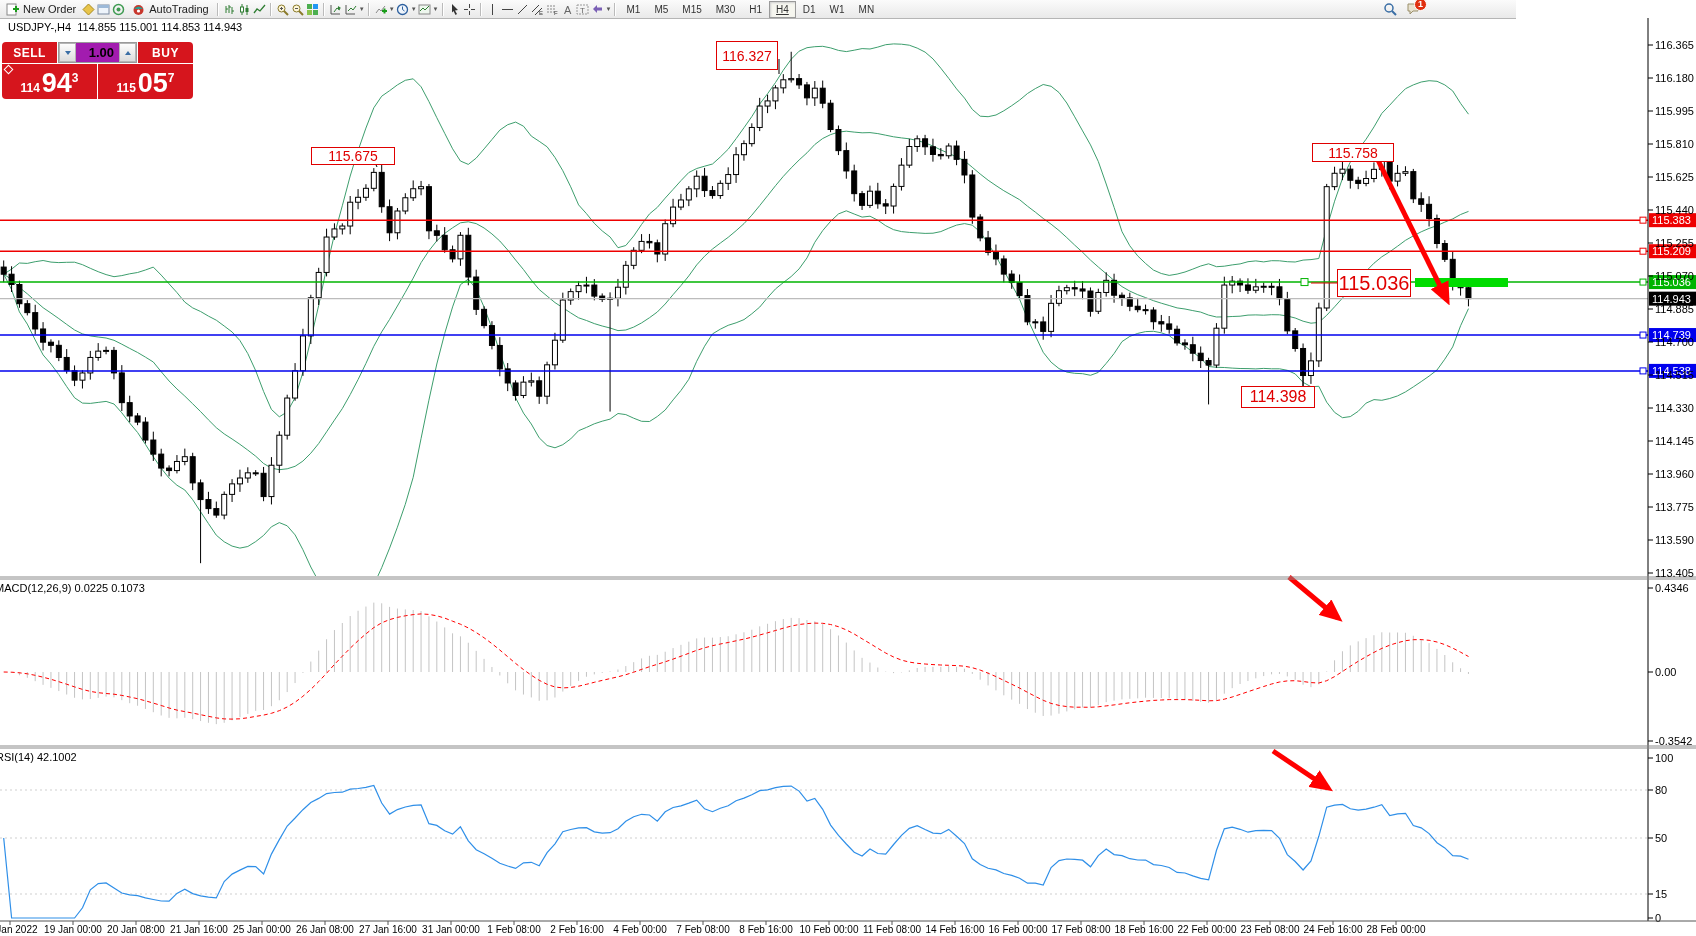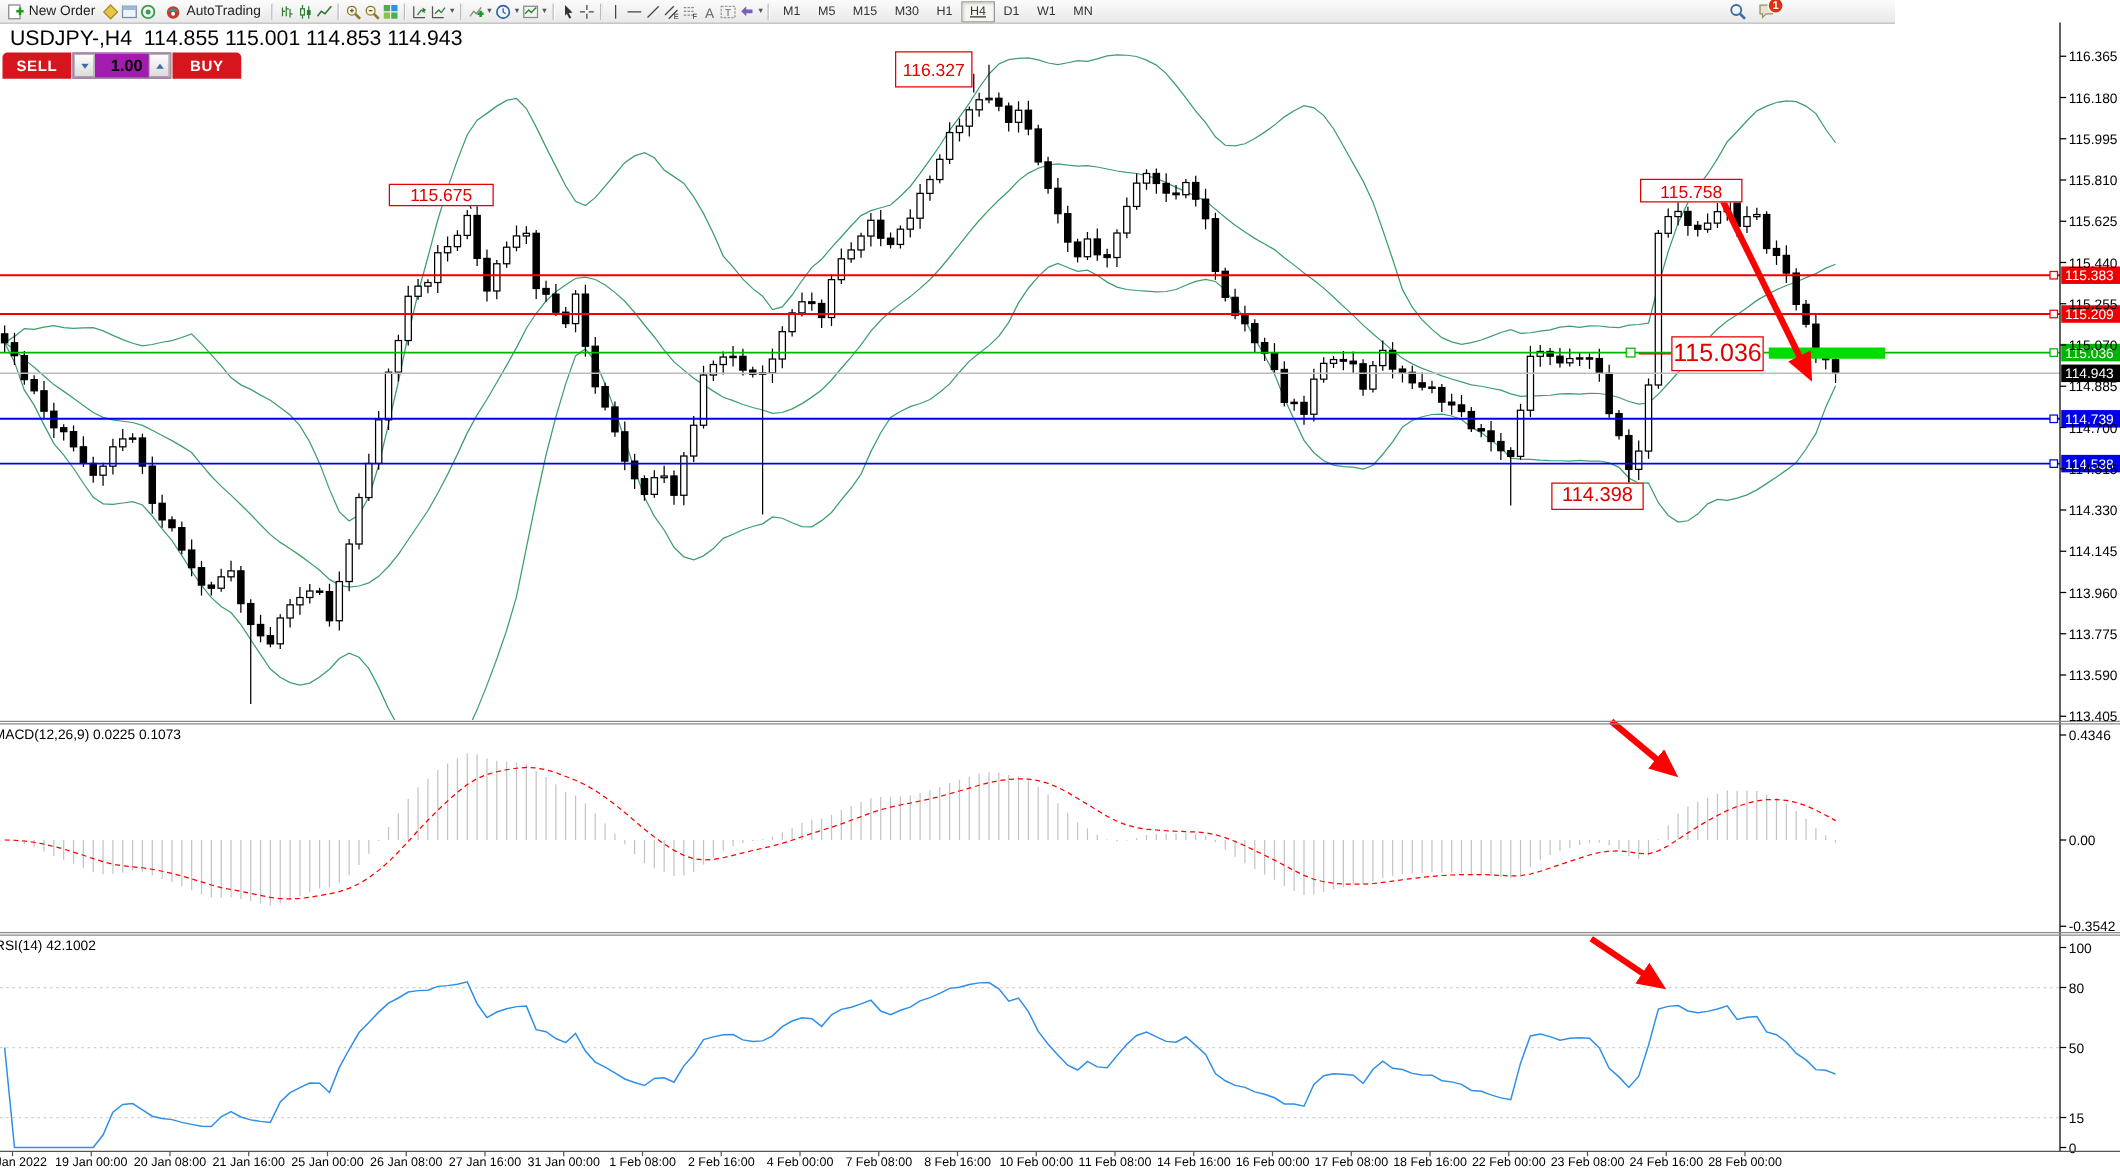--- a/index.html
+++ b/index.html
@@ -24,21 +24,21 @@
   .tf-btn.active{background:#f6f6ef;border:1px solid #9a9a9a;box-shadow:inset 1px 1px 2px #cfcfcf;text-decoration:underline;}
   .tb-right{margin-left:auto;display:flex;align-items:center;margin-right:96px;gap:8px;}
   .notif{position:relative;}
   .badge{
     position:absolute;top:-4px;right:-7px;background:#e03010;color:#fff;
     border-radius:8px;font-size:9px;line-height:11px;min-width:11px;text-align:center;
     border:1px solid #fff;font-weight:bold;
   }
   
   .overlay{position:absolute;z-index:5;}
-  .info-line{left:8px;top:21px;font-size:17px;color:#000;white-space:pre;}
+  .info-line{left:8px;top:21px;font-size:11px;color:#000;white-space:pre;}
   .macd-label{left:-5px;top:582px;font-size:11px;color:#000;white-space:pre;}
   .rsi-label{left:-4px;top:751px;font-size:11px;color:#000;white-space:pre;}
   .callout{
     position:absolute;z-index:6;background:#fff;border:1px solid #e00000;color:#e00000;
     display:flex;align-items:center;justify-content:center;box-sizing:border-box;white-space:nowrap;
   }
   
   .ocw{position:absolute;left:2px;top:42px;width:191px;z-index:7;font-weight:bold;}
   .ocw-row1{display:flex;height:21px;gap:1px;}
   .ocw-sell,.ocw-buy{
@@ -1020,20 +1020,32 @@
       <div class="spin">
           <span class="tri-dn"></span>
         </div>
       <div class="vol-val">1.00</div>
       <div class="spin">
           <span class="tri-up"></span>
         </div>
     </div>
     <div class="ocw-buy">BUY</div>
   </div>
+  <div class="ocw-row2">
+    <div class="px-box left">
+      <span class="px-small">114</span>
+        <span class="px-big">94</span>
+        <span class="px-sup">3</span>
+    </div>
+    <div class="px-box right">
+      <span class="px-small">115</span>
+        <span class="px-big">05</span>
+        <span class="px-sup">7</span>
+    </div>
+  </div>
   <div class="ocw-diamond"></div>
 </div>
 
 <div id="callouts">
     <div class="callout" style="left: 716px; top: 41px; width: 62px; height: 29px; font-size: 14px;">116.327</div>
     <div class="callout" style="left: 311px; top: 147px; width: 84px; height: 18px; font-size: 14px;">115.675</div>
     <div class="callout" style="left: 1312px; top: 143px; width: 82px; height: 19px; font-size: 14px;">115.758</div>
     <div class="callout" style="left: 1337px; top: 269px; width: 74px; height: 28px; font-size: 20px;">115.036</div>
     <div class="callout" style="left: 1241px; top: 386px; width: 74px; height: 22px; font-size: 16px;">114.398</div>
   </div>

